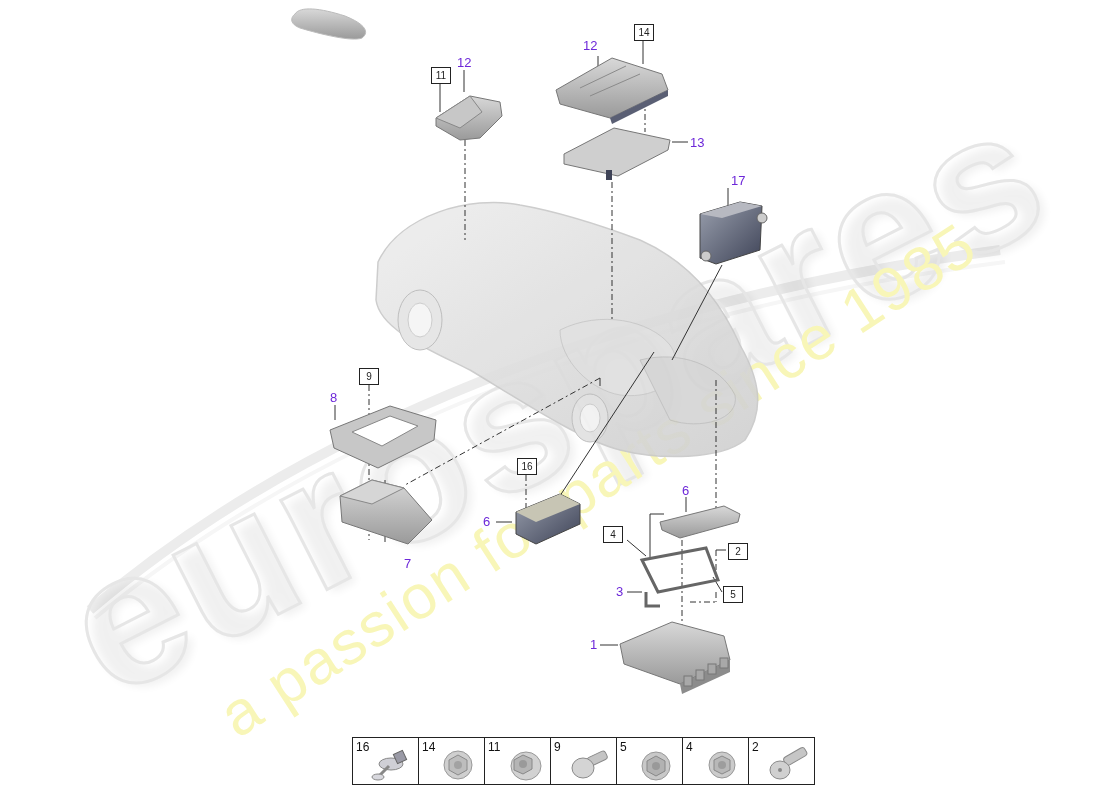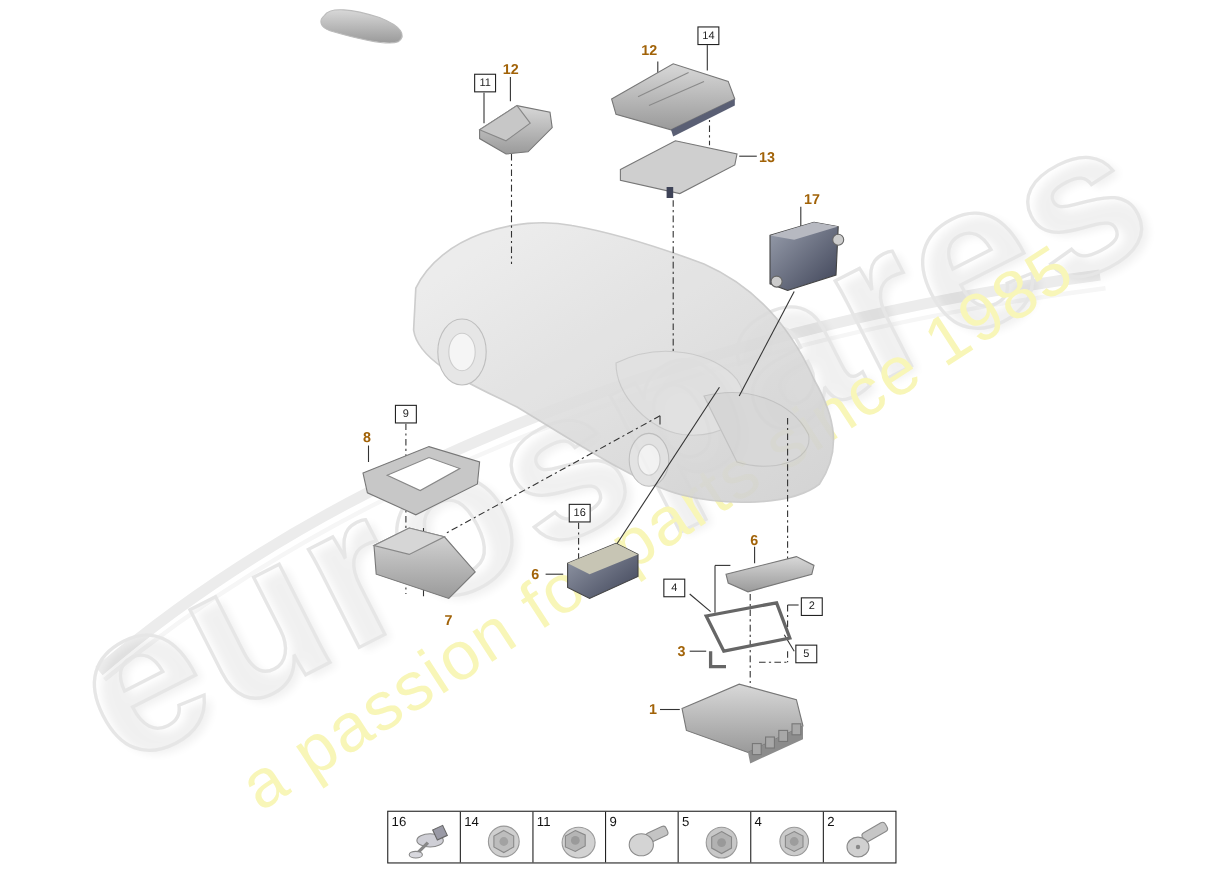--- a/index.html
+++ b/index.html
@@ -5,21 +5,21 @@
   html, body { margin:0; padding:0; background:#ffffff; }
   body { width:1100px; height:800px; position:relative; overflow:hidden;
          font-family:"Liberation Sans", sans-serif; color:#111; }
   .layer { position:absolute; left:0; top:0; width:1100px; height:800px; }
   .wm-text { position:absolute; font-family:"Liberation Sans", sans-serif; white-space:nowrap;
              transform-origin:left bottom; pointer-events:none; }
   .wm-brand { font-size:190px; font-weight:bold; color:transparent;
               -webkit-text-stroke:3px #e6e6e6; letter-spacing:4px;
               text-shadow: 4px 6px 8px rgba(0,0,0,0.06); }
   .wm-tag { font-size:62px; color:#f8f6b8; letter-spacing:2px; }
-  .callout { position:absolute; font-weight:bold; font-size:13px; line-height:14px; color:#a16207; }
+  .callout { position:absolute; font-weight:normal; font-size:13px; line-height:14px; color:#6d28d9; }
   .boxed { position:absolute; width:18px; height:15px; border:1px solid #222; background:#fff;
            font-size:10px; line-height:15px; text-align:center; color:#222; font-weight:normal; }
   .legend { position:absolute; left:352px; top:737px; display:flex; border:1px solid #222;
             height:46px; background:#fff; }
   .legend-cell { position:relative; width:65px; height:46px; border-right:1px solid #222; }
   .legend-cell:last-child { border-right:none; }
   .legend-num { position:absolute; left:3px; top:2px; font-size:12px; color:#111; }
   .legend-icon { position:absolute; left:16px; top:8px; width:46px; height:36px; }
 </style>
 </head>

